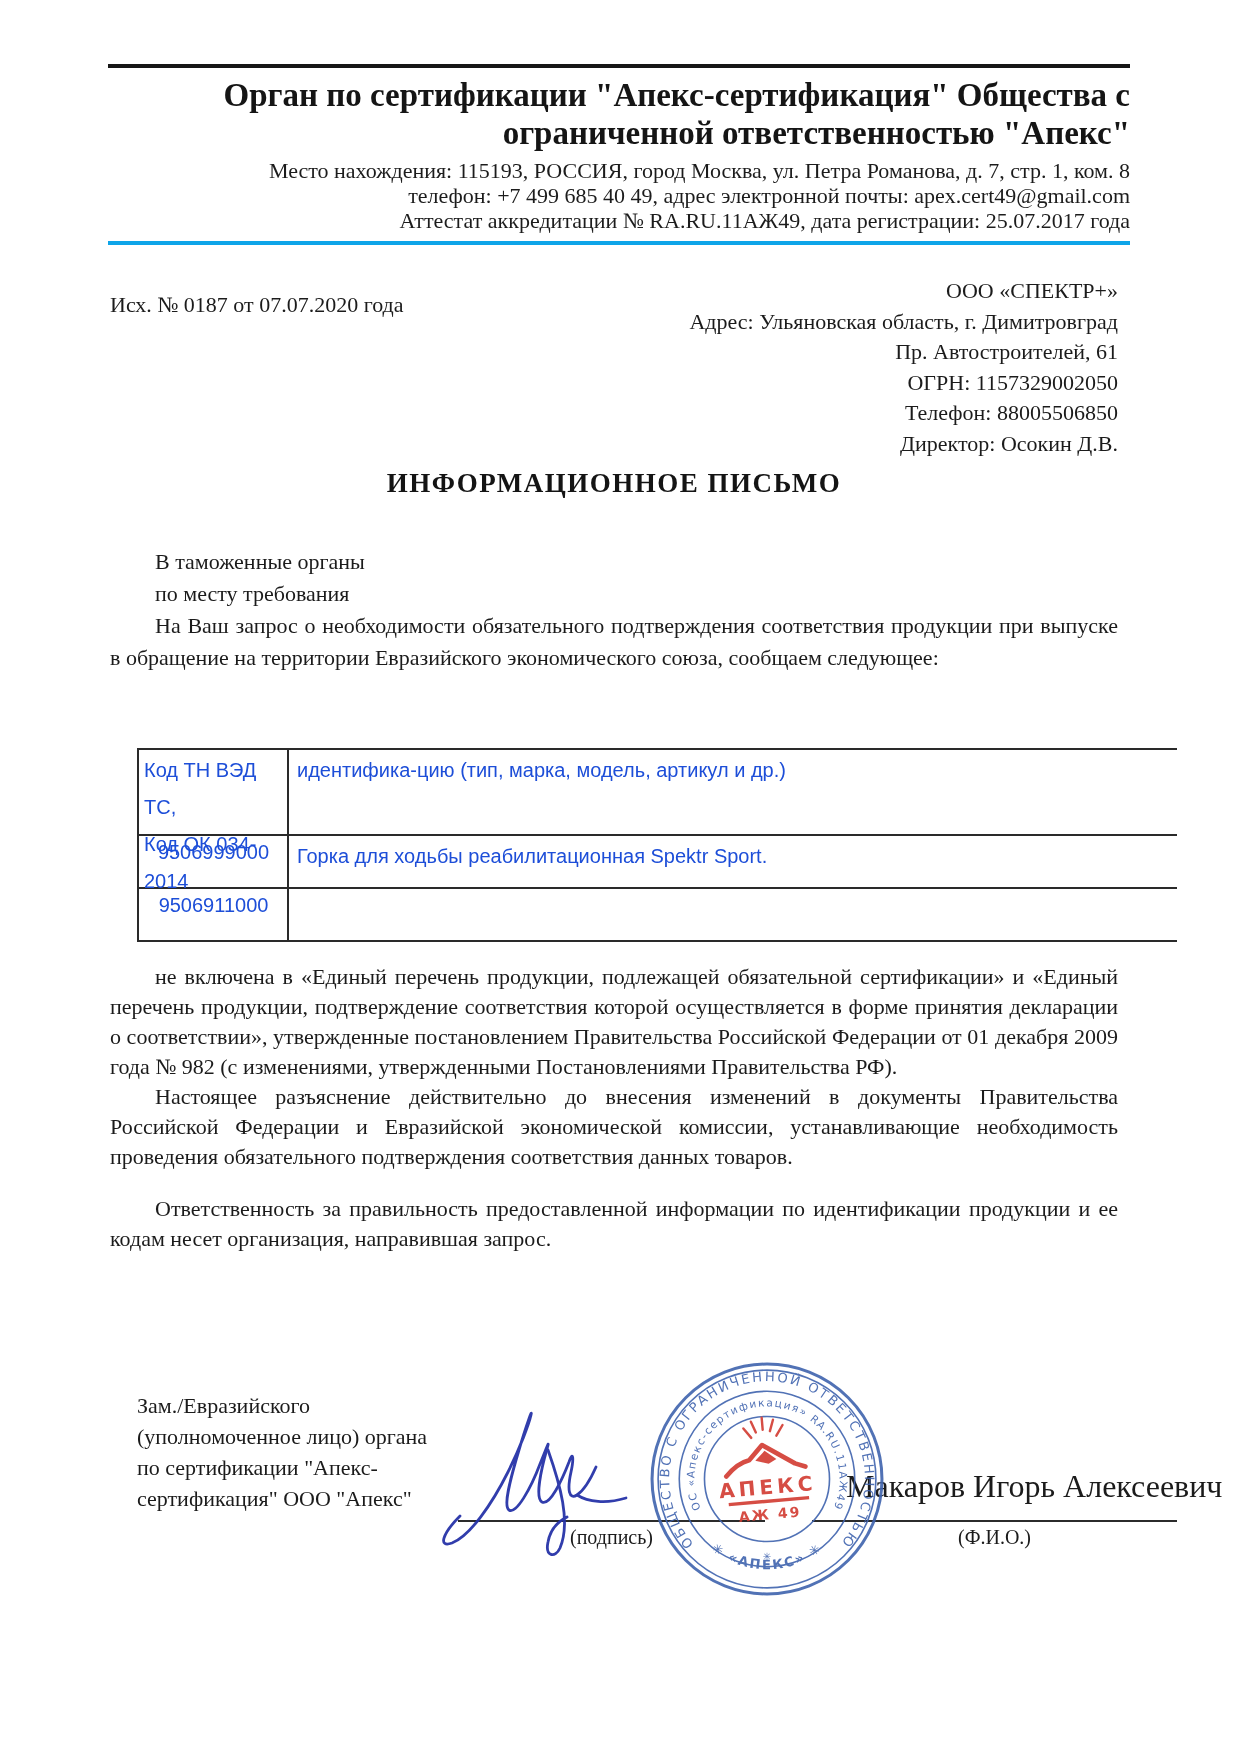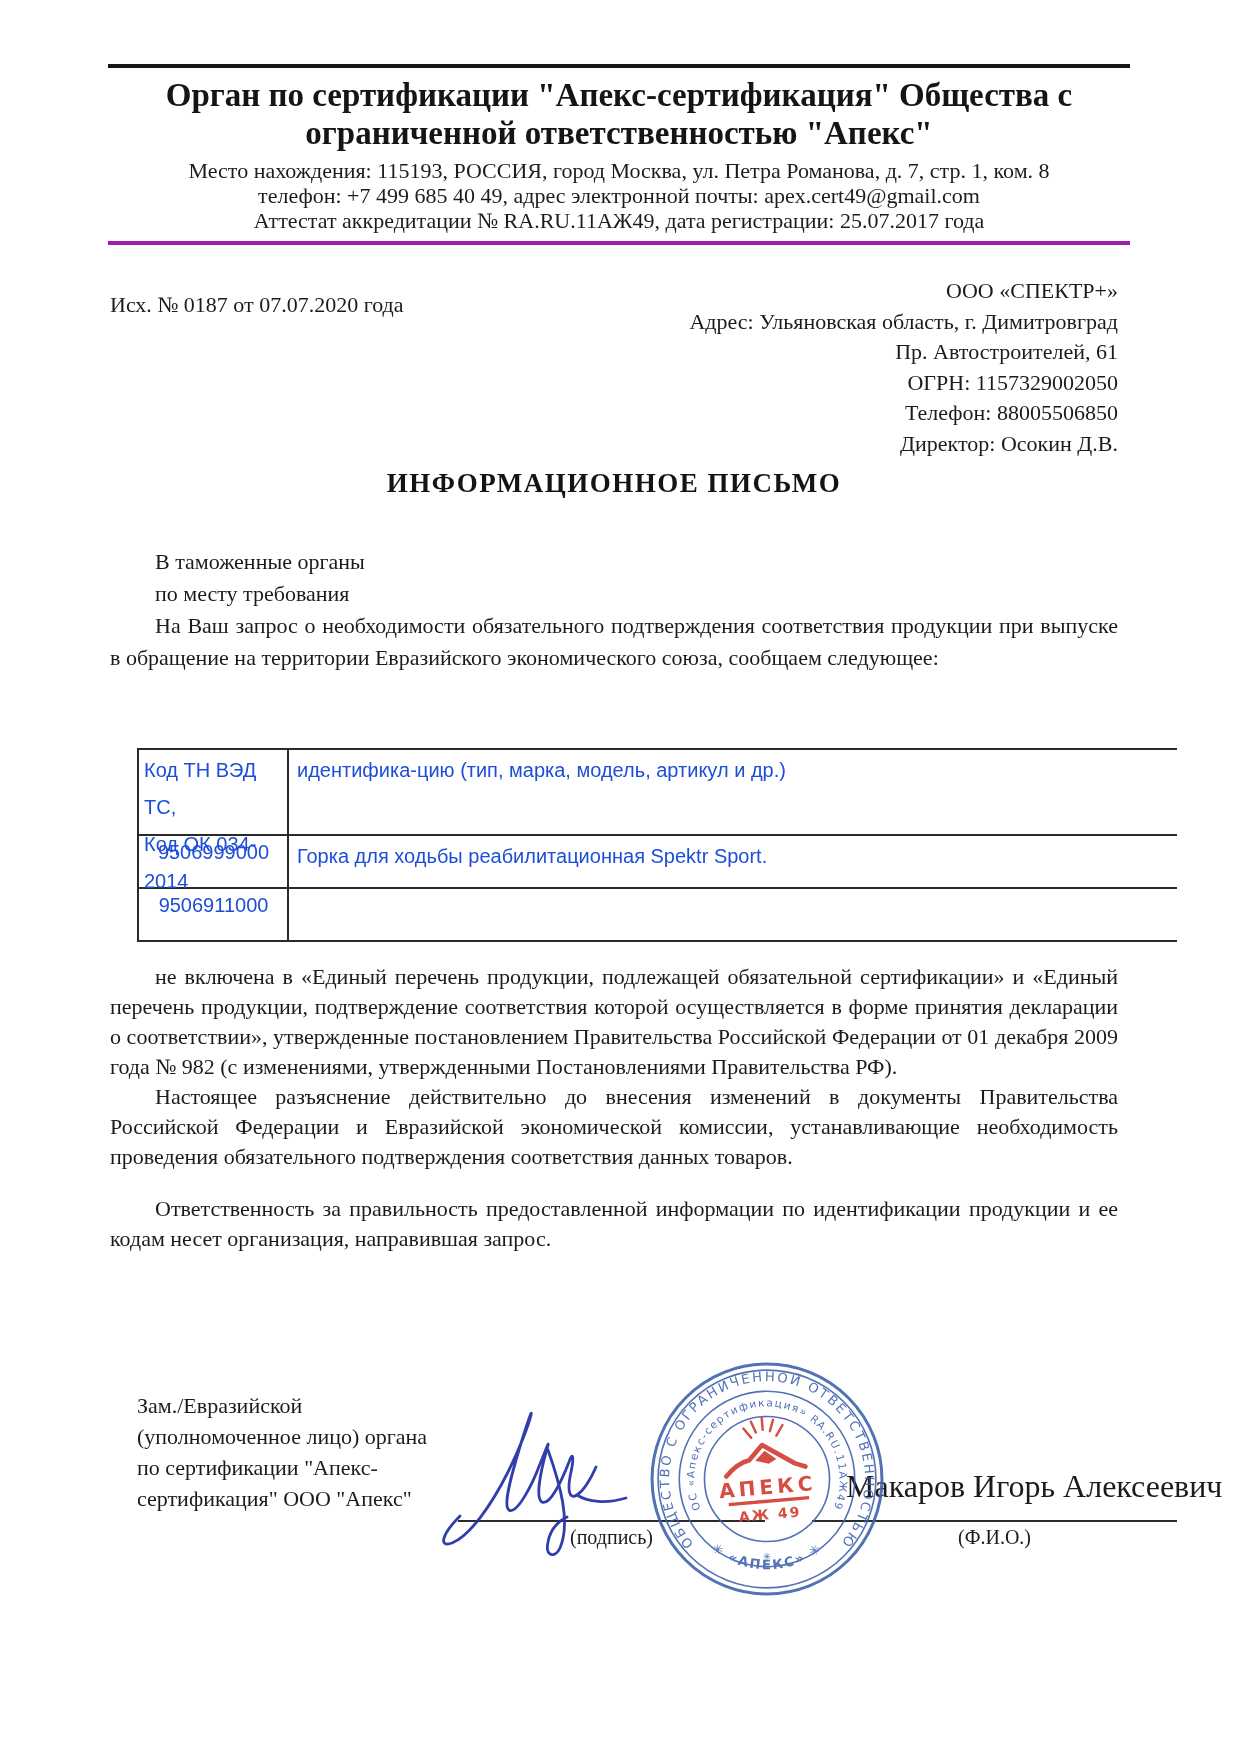--- a/index.html
+++ b/index.html
@@ -4,22 +4,22 @@
 <style>
   html,body{margin:0;padding:0;background:#e8e8e8;}
   .page{
     position:relative; width:1240px; height:1754px; background:#ffffff;
     font-family:"Liberation Serif","DejaVu Serif",serif; color:#1b1b1b;
     margin:0 auto; overflow:hidden;
   }
   
   .letterhead{
     position:absolute; left:108px; top:64px; width:1022px;
-    border-top:4px solid #161616; border-bottom:4px solid #a21caf;
-    text-align:center; padding:6px 0 8px 0;
+    border-top:4px solid #161616; border-bottom:4px solid #0ea5e9;
+    text-align:right; padding:6px 0 8px 0;
   }
   .org-title{
     font-size:33px; font-weight:bold; line-height:38px; margin:2px 0 6px 0;
     color:#151515;
   }
   .lh-sub{ font-size:22px; line-height:25px; color:#1c1c1c;}
   
   .ref-line{ position:absolute; left:110px; top:272px; font-size:22px;margin-top:20px;}
   .recipient{
     position:absolute; right:122px; top:276px; text-align:right;
@@ -127,21 +127,21 @@
     </div>
   </div>
 
   <div class="body-paras">
     <p class="p-just">не включена в «Единый перечень продукции, подлежащей обязательной сертификации» и «Единый перечень продукции, подтверждение соответствия которой осуществляется в форме принятия декларации о соответствии», утвержденные постановлением Правительства Российской Федерации от 01 декабря 2009 года № 982 (с изменениями, утвержденными Постановлениями Правительства РФ).</p>
     <p class="p-just">Настоящее разъяснение действительно до внесения изменений в документы Правительства Российской Федерации и Евразийской экономической комиссии, устанавливающие необходимость проведения обязательного подтверждения соответствия данных товаров.</p>
     <p class="p-just p-gap">Ответственность за правильность предоставленной информации по идентификации продукции и ее кодам несет организация, направившая запрос.</p>
   </div>
 
   <div class="sig-role">
-    <div>Зам./Евразийской</div>
+    <div>Зам./Евразийского</div>
     <div>(уполномоченное лицо) органа</div>
     <div>по сертификации "Апекс-</div>
     <div>сертификация" ООО "Апекс"</div>
   </div>
 
   <div class="sig-line left"></div>
   <div class="sig-line right"></div>
   <div class="sig-caption left">(подпись)</div>
   <div class="sig-caption right">(Ф.И.О.)</div>
   <div class="signer-name">Макаров Игорь Алексеевич</div>

